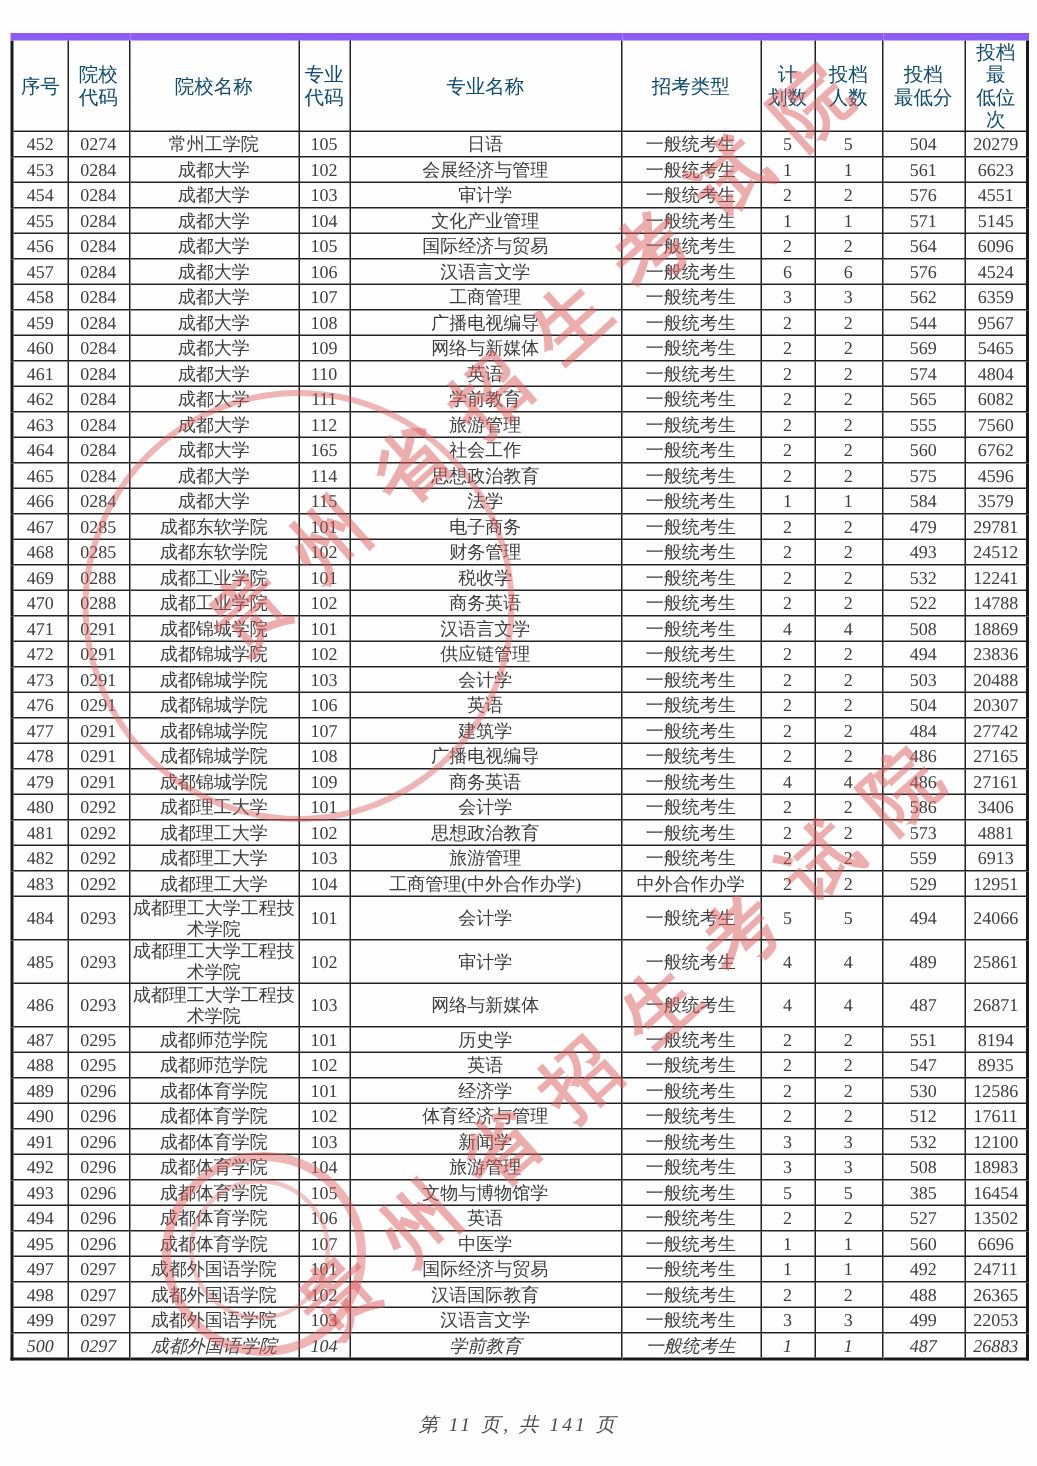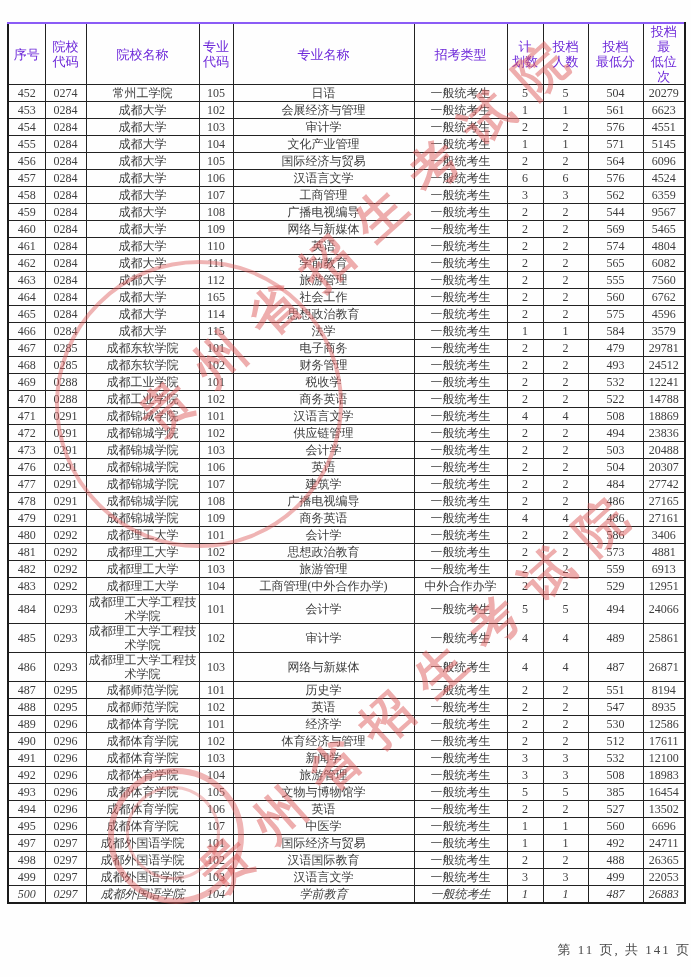--- a/index.html
+++ b/index.html
@@ -25,38 +25,39 @@
     vertical-align:middle;
     padding:0 1px;
     overflow:hidden;
   }
   table.score-table th{
     font-size:13px;
     line-height:15px;
     font-weight:normal;
     white-space:pre-line;
     height:34px;
-    border-top:2px solid #8b5cf6;
-    color:#6d28d9;
+    border-top:5px solid #8b5cf6;
+    color:#0c4a6e;
   }
   table.score-table td{
     font-size:12px;
     line-height:14px;
     height:16px;
     color:#3d3d3d;
   }
   table.score-table tr:last-child td{border-bottom:2px solid #1a1a1a;font-style:italic;}
   table.score-table th:first-child, table.score-table td:first-child{border-left:2px solid #1a1a1a;}
   table.score-table th:last-child, table.score-table td:last-child{border-right:2px solid #1a1a1a;}
   .footer{
     position:absolute;left:0;top:941px;width:100%;
-    text-align:right;
+    text-align:center;
     font-size:13px;
     letter-spacing:2px;
     color:#4a4a4a;
+    font-style:italic;
   }
   
   .wm-layer{position:absolute;inset:0;pointer-events:none;z-index:6;}
   .wm-text{
     position:absolute;
     font-size:50px;
     letter-spacing:22px;
     white-space:nowrap;
     color:rgba(222,92,92,0.50);
     font-weight:bold;

